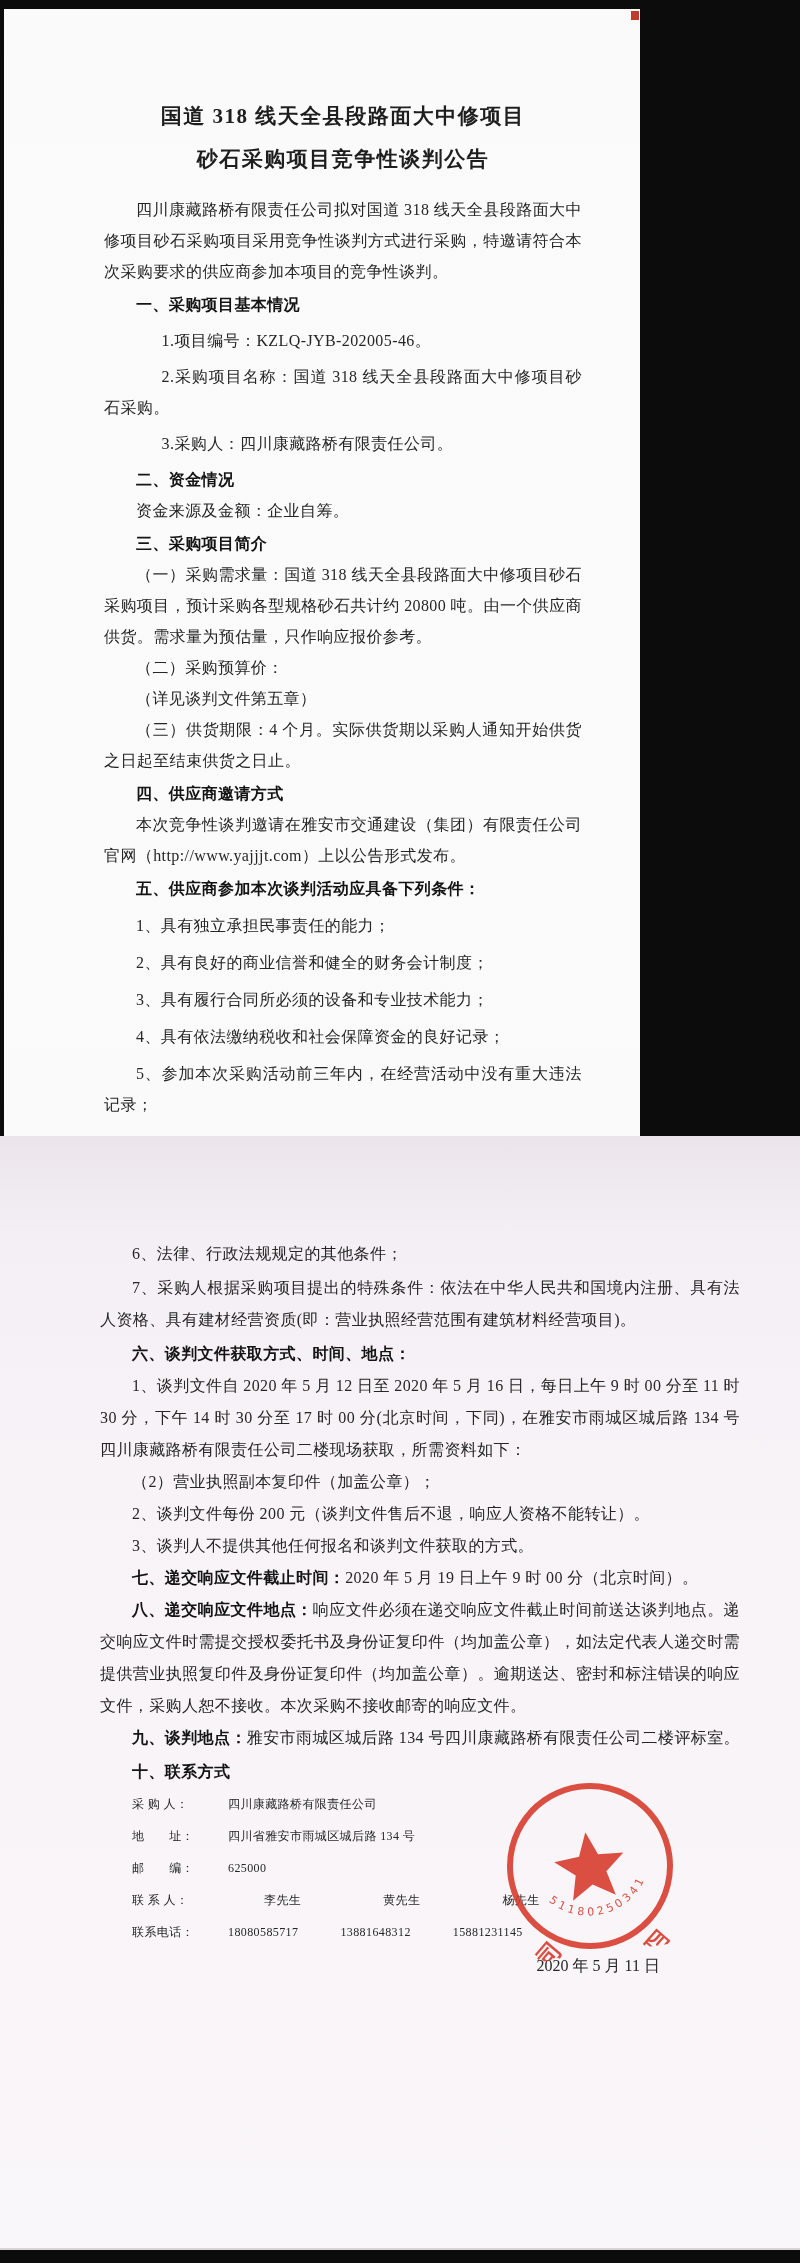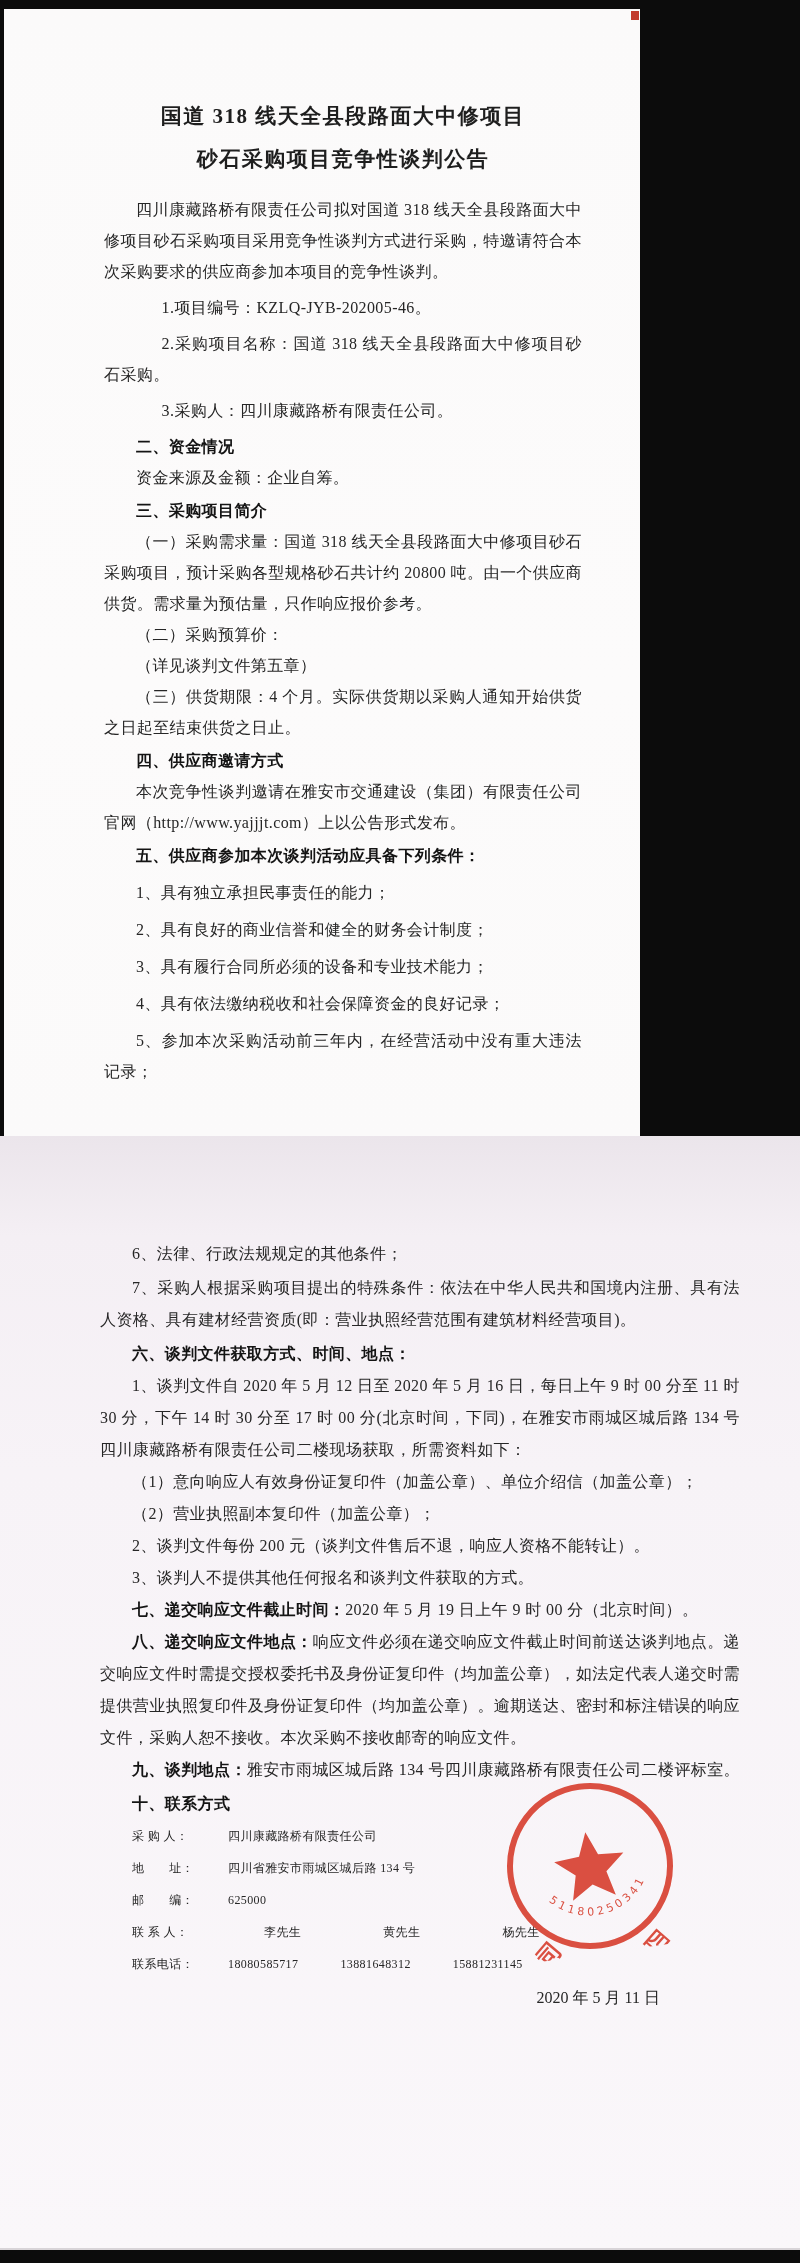--- a/index.html
+++ b/index.html
@@ -87,20 +87,21 @@
 <body>
 
 <div class="page page-1">
   <div class="corner-mark"></div>
   <div class="content-1">
     <div class="doc-title">国道 318 线天全县段路面大中修项目</div>
     <div class="doc-title" style="margin-top:-13px;">砂石采购项目竞争性谈判公告</div>
 
     <p class="indent">四川康藏路桥有限责任公司拟对国道 318 线天全县段路面大中修项目砂石采购项目采用竞争性谈判方式进行采购，特邀请符合本次采购要求的供应商参加本项目的竞争性谈判。</p>
 
+    <p class="head">一、采购项目基本情况</p>
     <ul class="plain items-1">
       <li class="para">1.项目编号：KZLQ-JYB-202005-46。</li>
       <li class="para">2.采购项目名称：国道 318 线天全县段路面大中修项目砂石采购。</li>
       <li class="para">3.采购人：四川康藏路桥有限责任公司。</li>
     </ul>
 
     <p class="head">二、资金情况</p>
     <p class="indent">资金来源及金额：企业自筹。</p>
 
     <p class="head">三、采购项目简介</p>
@@ -125,21 +126,20 @@
 
 <div class="page page-2">
   <div class="content-2">
     <ul class="plain items-67">
       <li class="para indent">6、法律、行政法规规定的其他条件；</li>
       <li class="para indent">7、采购人根据采购项目提出的特殊条件：依法在中华人民共和国境内注册、具有法人资格、具有建材经营资质(即：营业执照经营范围有建筑材料经营项目)。</li>
     </ul>
 
     <p class="head">六、谈判文件获取方式、时间、地点：</p>
     <p class="indent">1、谈判文件自 2020 年 5 月 12 日至 2020 年 5 月 16 日，每日上午 9 时 00 分至 11 时 30 分，下午 14 时 30 分至 17 时 00 分(北京时间，下同)，在雅安市雨城区城后路 134 号四川康藏路桥有限责任公司二楼现场获取，所需资料如下：</p>
-    <p class="indent">（1）意向响应人有效身份证复印件（加盖公章）、单位介绍信（加盖公章）；</p>
     <p class="indent">（2）营业执照副本复印件（加盖公章）；</p>
     <p class="indent">2、谈判文件每份 200 元（谈判文件售后不退，响应人资格不能转让）。</p>
     <p class="indent">3、谈判人不提供其他任何报名和谈判文件获取的方式。</p>
 
     <p class="indent"><span class="head-inline">七、递交响应文件截止时间：</span><span class="u">2020 年 5 月 19 日</span><span>上午 9 时 00 分（北京时间）。</span></p>
 
     <p class="indent"><span class="head-inline">八、递交响应文件地点：</span><span>响应文件必须在递交响应文件截止时间前送达谈判地点。递交响应文件时需提交授权委托书及身份证复印件（均加盖公章），如法定代表人递交时需提供营业执照复印件及身份证复印件（均加盖公章）。逾期送达、密封和标注错误的响应文件，采购人恕不接收。本次采购不接收邮寄的响应文件。</span></p>
 
     <p class="indent"><span class="head-inline">九、谈判地点：</span><span>雅安市雨城区城后路 134 号四川康藏路桥有限责任公司二楼评标室。</span></p>
 

